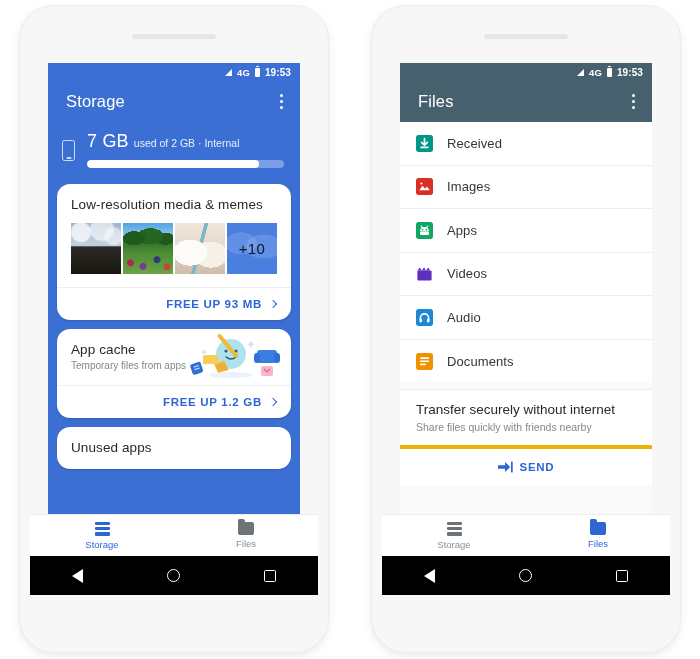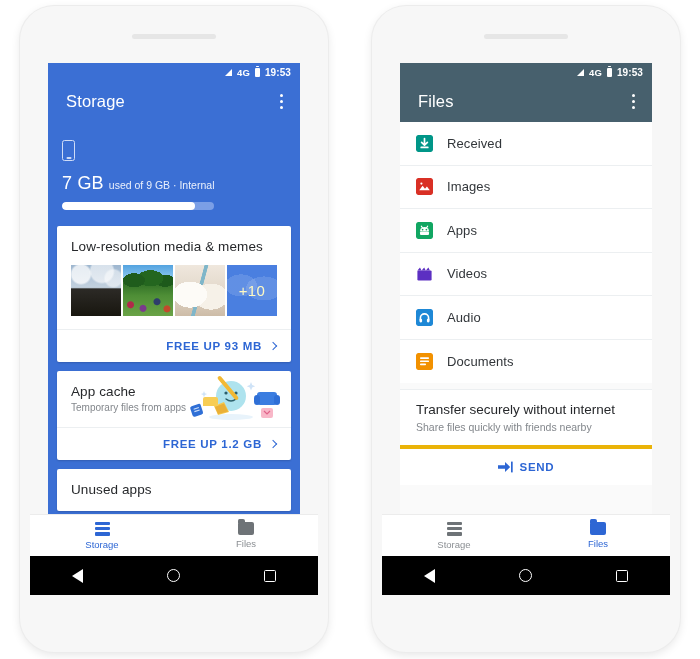--- a/index.html
+++ b/index.html
@@ -98,21 +98,20 @@
   
   .storage-screen { background: #3b6fd4; }
   .storage-head { background: #3b6fd4; }
 
   .usage {
     background: #3b6fd4;
     padding: 9px 16px 16px 14px;
     display: flex;
     align-items: flex-start;
     gap: 12px;
-    flex-direction: column;
   }
   .phone-glyph {
     width: 13px; height: 21px;
     border: 1.6px solid #cfdcf7;
     border-radius: 2.5px;
     margin-top: 9px;
     flex: 0 0 auto;
     position: relative;
   }
   .phone-glyph:after {
@@ -129,21 +128,21 @@
     height: 8px;
     border-radius: 5px;
     background: #7b9fe6;
     overflow: hidden;
   }
   .progress-fill { height: 100%; background: #ffffff; border-radius: 5px; }
 
   .cards { padding: 0 9px; }
   .card {
     background: #fff;
-    border-radius: 2px;
+    border-radius: 13px;
     box-shadow: 0 1px 2px rgba(0,0,0,.16);
     margin-bottom: 9px;
     overflow: hidden;
   }
   .card-title { font-size: 13.5px; color: #26282b; padding: 13px 14px 0 14px; letter-spacing: .1px; }
   .card-sub { font-size: 10px; color: #83878c; padding: 3px 14px 0 14px; }
 
   .thumbs { display: flex; gap: 2px; padding: 11px 14px 13px 14px; }
   .thumb { width: 60px; height: 51px; position: relative; overflow: hidden; }
   .th-beach {
@@ -177,21 +176,21 @@
       radial-gradient(ellipse 17px 13px at 72% 62%, #f6f1e8 0 100%, transparent 100%),
       linear-gradient(105deg, transparent 46%, #7fb6c9 47% 52%, transparent 53%);
   }
   .th-more { background: #4a7fe0; display: flex; align-items: center; justify-content: center; }
   .th-more:before{
     content:""; position:absolute; inset:0;
     background:
       radial-gradient(ellipse 16px 11px at 28% 40%, rgba(255,255,255,.13) 0 100%, transparent 100%),
       radial-gradient(ellipse 18px 12px at 74% 46%, rgba(255,255,255,.13) 0 100%, transparent 100%);
   }
-  .th-more span { position: relative; color: #fef9c3; font-size: 15px; letter-spacing: .3px; }
+  .th-more span { position: relative; color: #0f172a; font-size: 15px; letter-spacing: .3px; }
 
   .card-action {
     border-top: 1px solid #eceff1;
     padding: 10px 13px 10px 14px;
     display: flex; align-items: center; justify-content: flex-end; gap: 8px;
   }
   .card-action .lbl {
     color: #2d66d4; font-size: 11.5px; font-weight: bold; letter-spacing: .7px;
   }
   .chev {
@@ -298,21 +297,21 @@
             <span></span>
             <span></span>
         </div>
       </div>
 
       <div class="usage">
         <div class="phone-glyph"></div>
         <div class="usage-text">
           <div class="usage-line">
             <span class="usage-big">7 GB</span>
-            <span class="usage-sub">used of 9 GB · Internal</span>
+            <span class="usage-sub">used of 2 GB · Internal</span>
           </div>
           <div class="progress">
             <div class="progress-fill" id="progfill" style="width: 87.5%;"></div>
           </div>
         </div>
       </div>
 
       <div class="cards">
 
         <div class="card">

